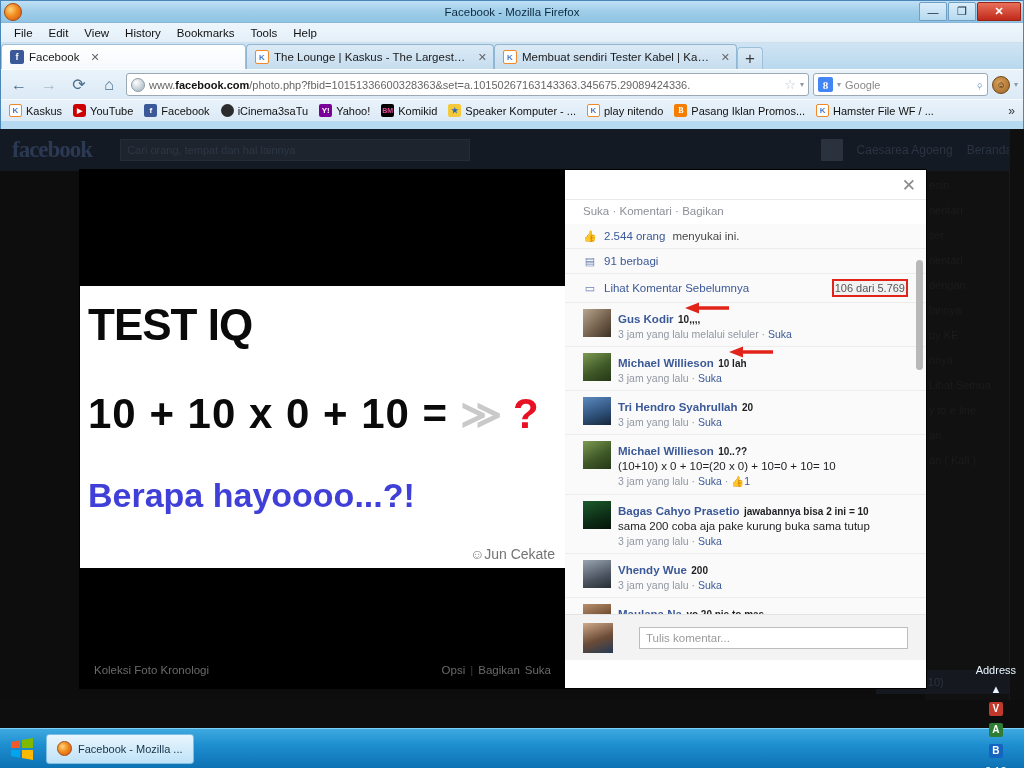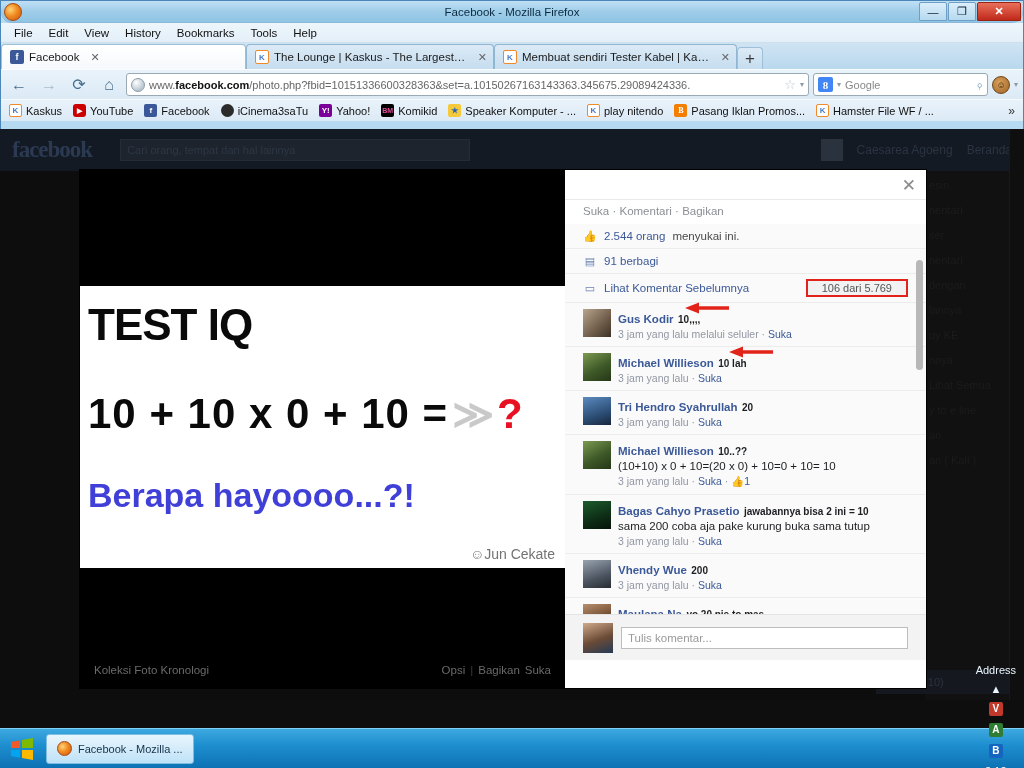--- a/index.html
+++ b/index.html
@@ -16,21 +16,20 @@
   .win-frame {
     position: absolute; left: 0; top: 0; width: 1024px; height: 700px;
     background: linear-gradient(#b9dcf2, #a6cfe9);
     border: 1px solid #4a86b8;
   }
   .titlebar {
     position: relative; height: 22px;
     background: linear-gradient(#bfe0f5 0%, #9fcde9 50%, #8fc4e4 100%);
     display: flex; align-items: center;
     border-bottom: 1px solid #8ab8d8;
-    border-radius: 11px;
   }
   .ff-logo {
     width: 18px; height: 18px; margin-left: 3px;
     border-radius: 50%;
     background: radial-gradient(circle at 35% 35%, #ffd37a 0%, #f08c20 45%, #d4500f 100%);
     border: 1px solid #a8490d;
     flex: 0 0 auto;
   }
   .title-text {
     position: absolute; left: 0; right: 0; text-align: center;
@@ -213,21 +212,21 @@
   .photo-img .bar-top { position:absolute; left:0; top:0; width:100%; height:6px; background:#000; }
   .meme-title {
     position: absolute; left: 8px; top: 20px;
     font-size: 44px; font-weight: bold; color: #0a0a0a;
     font-family: "Liberation Sans", sans-serif; letter-spacing: -1px;
   }
   .meme-eq {
     position: absolute; left: 8px; top: 110px;
     font-size: 42px; font-weight: bold; color: #0a0a0a;
     font-family: "Liberation Sans", sans-serif; letter-spacing: 1px;
-    display: flex; align-items: center; gap: 0;
+    display: flex; align-items: center; gap: 8px;
   }
   .meme-q { color: #e81123; font-weight: bold; margin-left: 2px; }
   .meme-chev { color: #c9c9c9; font-size: 40px; font-weight: bold; margin-left: 4px; }
   .meme-sub {
     position: absolute; left: 8px; top: 196px;
     font-size: 34px; font-weight: bold; color: #4040d8;
     font-family: "Liberation Sans", sans-serif;
   }
   .meme-credit {
     position: absolute; right: 10px; bottom: 6px;
@@ -256,21 +255,21 @@
   .cp-row {
     display: flex; align-items: center; gap: 7px;
     padding: 5px 18px; font-size: 11.5px; color: #3b5998;
     border-bottom: 1px solid #ececec; background: #fafafa;
   }
   .cp-row .muted { color: #4a4a4a; }
   .ico-box { width: 14px; height: 14px; flex: 0 0 auto; color: #6d84b4; font-size: 11px;
     display: flex; align-items: center; justify-content: center; }
   .badge-count {
     margin-left: auto; font-size: 11px; color: #555;
-    border: 2px solid #e2231a; padding: 1px 14px; background: #f2f2f2;
+    border: 2px solid #e2231a; padding: 1px 1px; background: #f2f2f2;
   }
   .comment {
     display: flex; gap: 7px; padding: 6px 18px 6px 18px;
     border-bottom: 1px solid #ededed; background: #fafafa;
     position: relative;
   }
   .c-avatar { width: 28px; height: 28px; flex: 0 0 auto; background: #8d97a8; overflow:hidden; }
   .av1 { background: linear-gradient(135deg,#b9a68f,#6f5c49 60%,#3b3127); }
   .av2 { background: linear-gradient(150deg,#7d9a52,#3f5a28 55%,#253617); }
   .av3 { background: linear-gradient(160deg,#5b8ac0,#2d4f77 60%,#17263a); }
@@ -282,21 +281,21 @@
   .c-name { color: #3b5998; font-weight: bold; font-size: 11.5px; }
   .c-text { color: #1c1e21; font-weight: bold; font-size: 10px; }
   .c-line2 { color: #1c1e21; font-size: 11.5px; line-height: 1.3; }
   .c-meta { color: #9197a3; font-size: 10.5px; margin-top: 1px; }
   .c-meta .lk { color: #3b5998; }
   .arrow {
     position: absolute; height: 14px; pointer-events: none;
   }
   .cp-compose {
     height: 46px; background: #f3f3f3; border-top: 1px solid #e3e3e3;
-    display: flex; align-items: center; gap: 8px; padding: 0 18px;
+    display: flex; align-items: center; gap: 26px; padding: 0 18px;
   }
   .compose-av { width: 30px; height: 30px; flex: 0 0 auto;
     background: linear-gradient(160deg,#cfa98a,#6b4b36 55%,#243a56); }
   .compose-input {
     flex: 1; height: 22px; background: #fff; border: 1px solid #bdbdbd;
     font-size: 11.5px; color: #9a9a9a; display: flex; align-items: center; padding: 0 6px;
   }
   .cp-bottom { height: 28px; background: #fff; }
   .cp-scrollbar {
     position: absolute; right: 3px; top: 36px; width: 7px; height: 110px;

